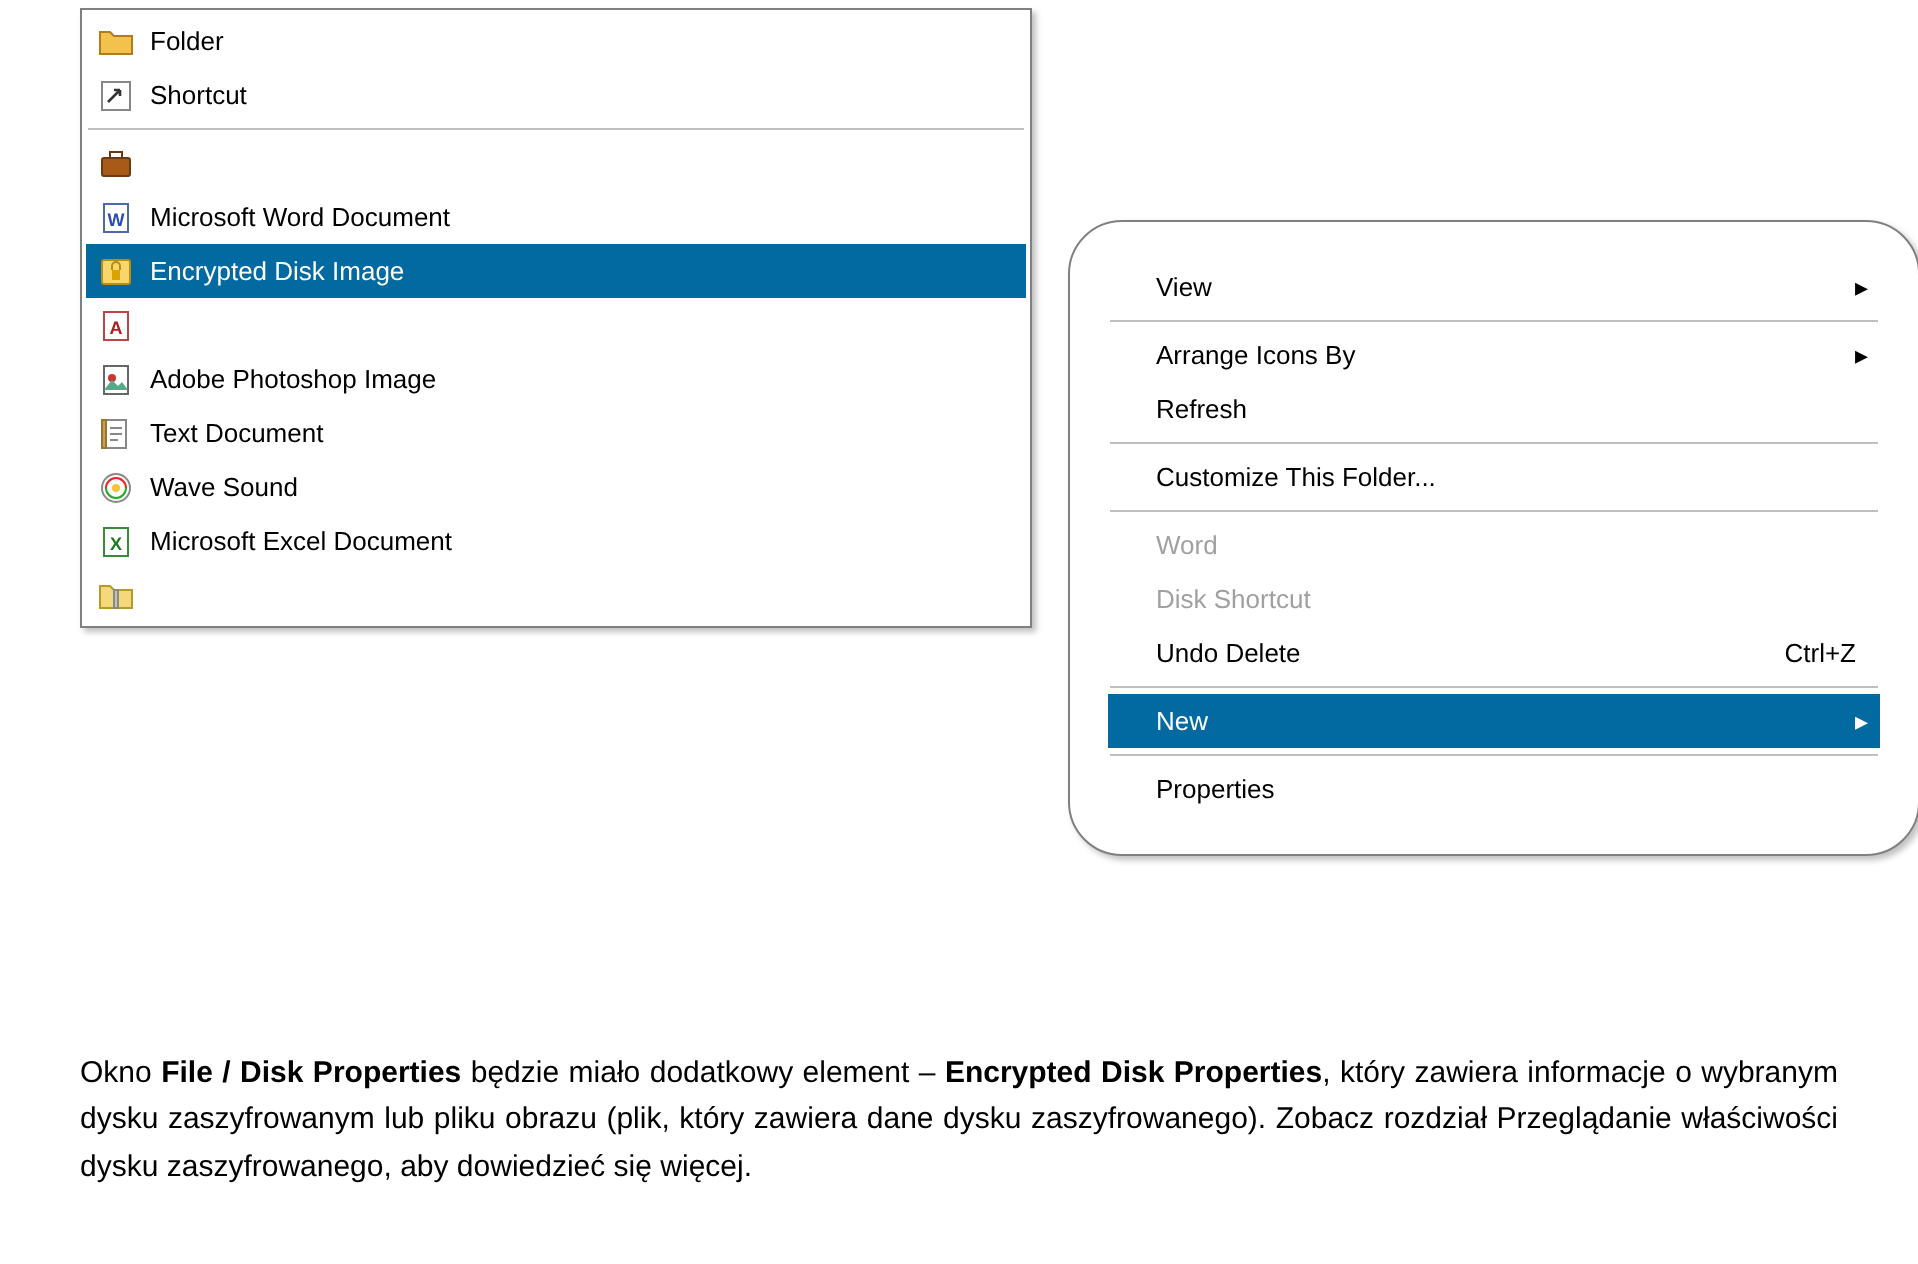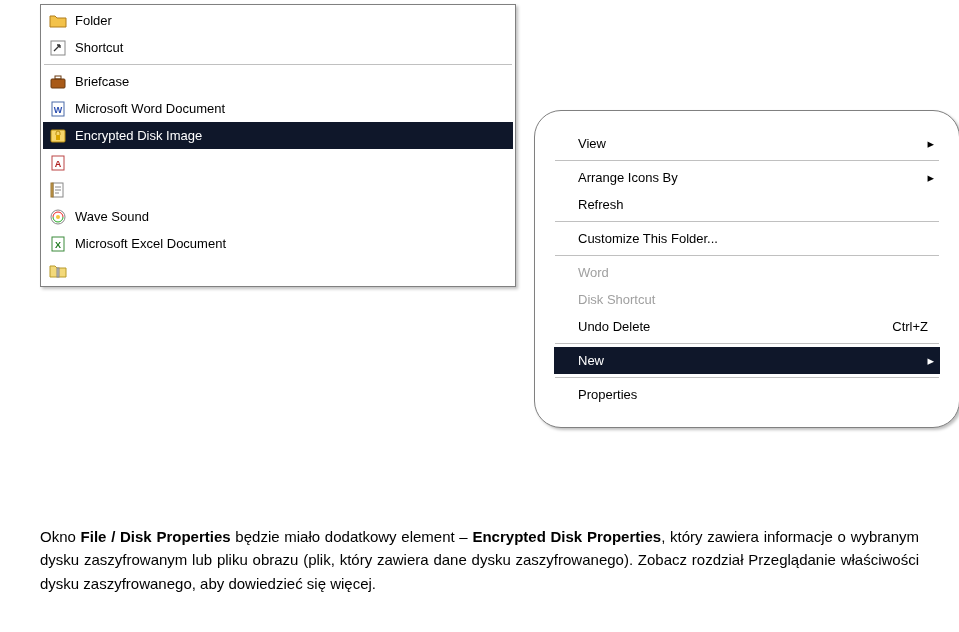--- a/index.html
+++ b/index.html
@@ -37,21 +37,21 @@
   }
   .mi {
     display: flex;
     align-items: center;
     height: 27px;
     padding: 0 6px 0 2px;
     position: relative;
     color: #000;
   }
   .mi.selected {
-    background: #0f172a;
+    background: #0369a1;
     color: #fff;
   }
   .mi.disabled {
     color: #a0a0a0;
   }
   .mi .icon {
     width: 26px;
     display: flex;
     align-items: center;
     justify-content: center;
@@ -124,21 +124,20 @@
 
   <div class="separator"></div>
 
   <div class="mi">
     <span class="icon">
       <svg class="ic" viewBox="0 0 18 18">
             <rect x="2" y="6" width="14" height="9" rx="1" fill="#a85a18" stroke="#6b3a10"></rect>
             <rect x="6" y="3" width="6" height="3" fill="none" stroke="#6b3a10"></rect>
           </svg>
     </span>
-    <span class="label">Briefcase</span>
   </div>
 
   <div class="mi">
     <span class="icon">
       <svg class="ic" viewBox="0 0 18 18">
             <rect x="3" y="2" width="12" height="14" fill="#fff" stroke="#4a6aa8"></rect>
             <text x="9" y="13" text-anchor="middle" font-size="9" font-weight="bold" fill="#2a4db0">W</text>
           </svg>
     </span>
     <span class="label">Microsoft Word Document</span>
@@ -157,29 +156,40 @@
 
   <div class="mi">
     <span class="icon">
       <svg class="ic" viewBox="0 0 18 18">
             <rect x="3" y="2" width="12" height="14" fill="#fff" stroke="#b44"></rect>
             <text x="9" y="13" text-anchor="middle" font-size="9" font-weight="bold" fill="#b02020">A</text>
           </svg>
     </span>
   </div>
 
+  <div class="mi">
+    <span class="icon">
+      <svg class="ic" viewBox="0 0 18 18">
+            <rect x="3" y="2" width="12" height="14" fill="#fff" stroke="#666"></rect>
+            <circle cx="7" cy="8" r="2" fill="#c33"></circle>
+            <path d="M3 14l4-5 3 3 2-2 3 4z" fill="#5a8"></path>
+          </svg>
+    </span>
+    <span class="label">Adobe Photoshop Image</span>
+  </div>
 
   <div class="mi">
     <span class="icon">
       <svg class="ic" viewBox="0 0 18 18">
             <rect x="4" y="2" width="10" height="14" fill="#fff" stroke="#888"></rect>
             <path d="M6 6h6M6 9h6M6 12h4" stroke="#888"></path>
             <rect x="2" y="2" width="2" height="14" fill="#c9a050" stroke="#9a7530"></rect>
           </svg>
     </span>
+    <span class="label">Text Document</span>
   </div>
 
   <div class="mi">
     <span class="icon">
       <svg class="ic" viewBox="0 0 18 18">
             <circle cx="9" cy="9" r="7" fill="#fff" stroke="#888"></circle>
             <path d="M4 9a5 5 0 0 1 10 0" stroke="#e22" fill="none"></path>
             <path d="M4 9a5 5 0 0 0 10 0" stroke="#2a2" fill="none"></path>
             <circle cx="9" cy="9" r="2" fill="#f6c33c"></circle>
           </svg>

